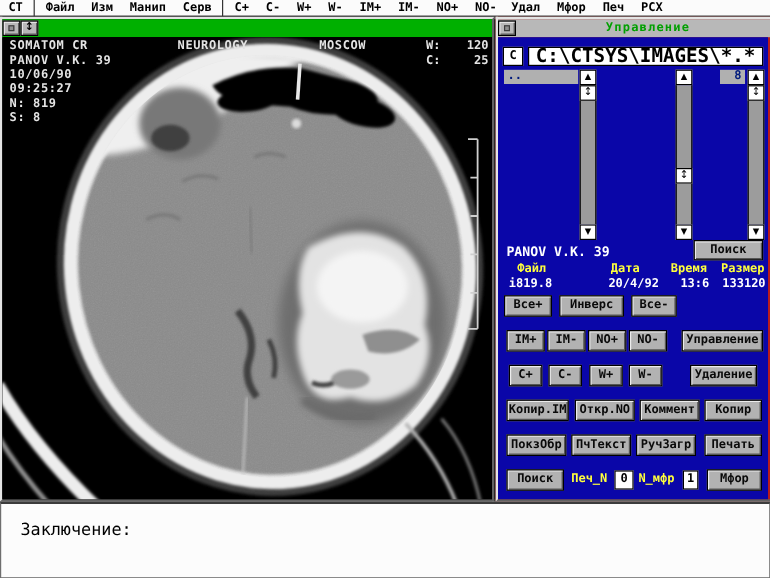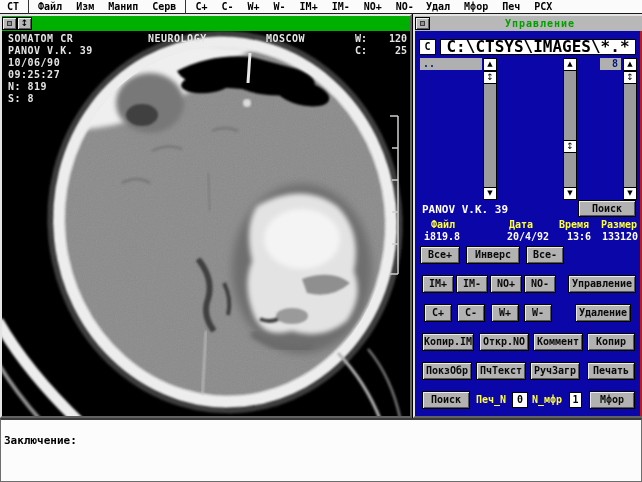--- a/index.html
+++ b/index.html
@@ -87,21 +87,21 @@
   .ylabel { position: absolute; color: #ffff3c; font-size: 10px; font-weight: bold; white-space: pre; }
   .numfield {
     position: absolute; height: 16px; background: #fff; border: 1px solid #000;
     color: #000; font-size: 10px; font-weight: bold; text-align: center; line-height: 14px;
   }
   
   .conclusion {
     position: absolute; left: 0; top: 418px; width: 642px; height: 64px;
     background: #fcfcfc; border: 1px solid #6e6e6e; border-top: 2px solid #3c3c3c;
   }
-  .conclusion .clabel { position: absolute; left: 3px; top: 14px; color: #000; font-size: 11px; font-weight: bold; }
+  .conclusion .clabel { position: absolute; left: 16px; top: 14px; color: #000; font-size: 14px; font-weight: normal; }
 </style>
 </head>
 <body>
 
 <div class="menubar">
   <span class="mi">CT</span>
   <span class="msep"></span>
   <span class="mi">Файл</span>
   <span class="mi">Изм</span>
   <span class="mi">Манип</span>

